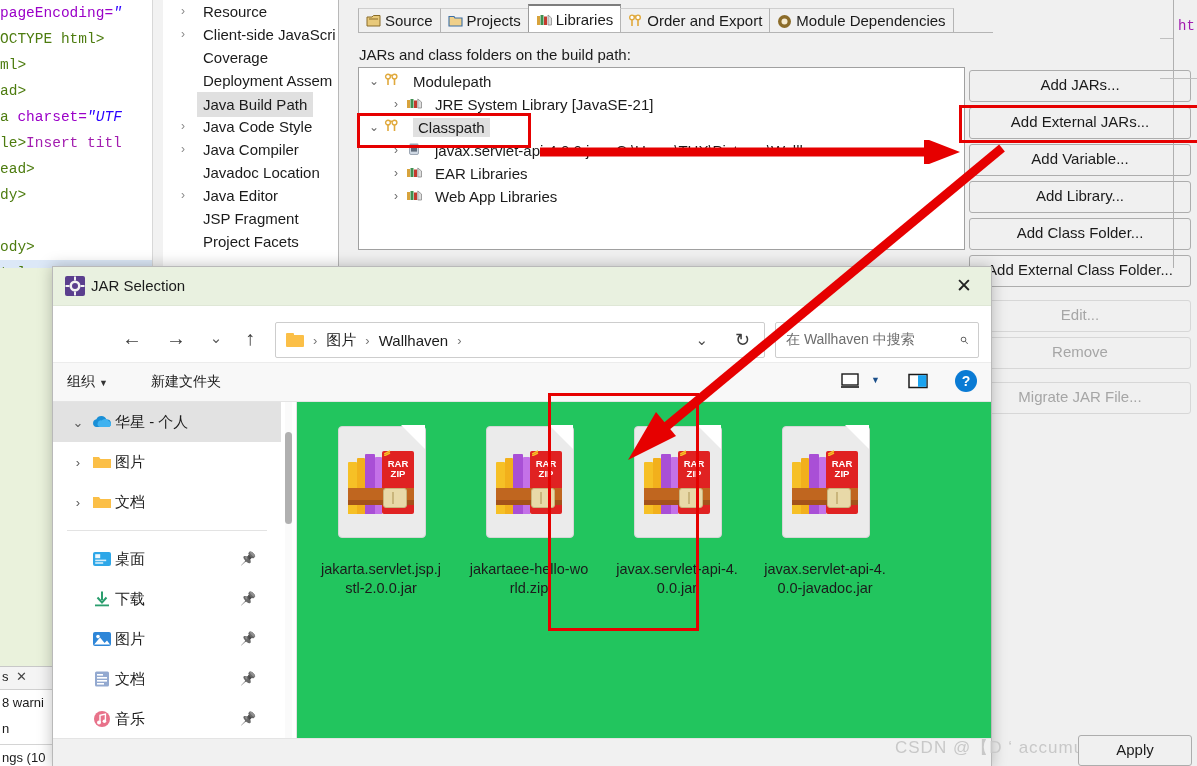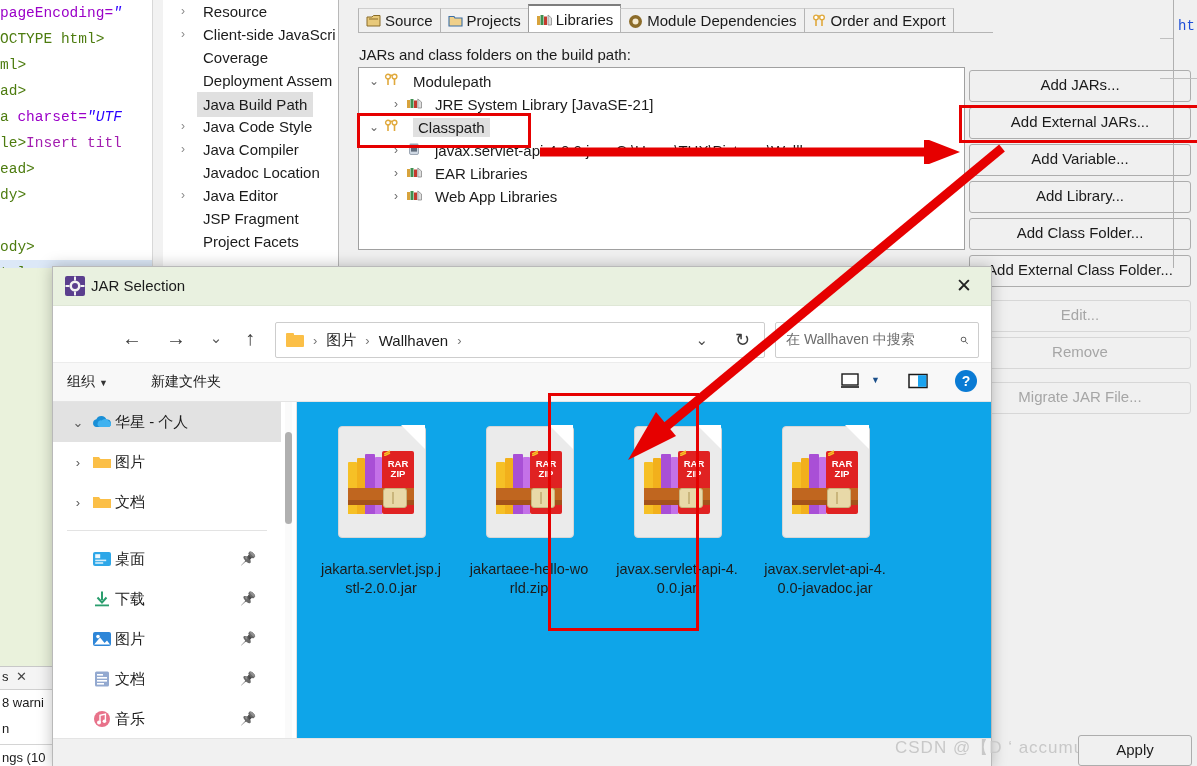--- a/index.html
+++ b/index.html
@@ -87,21 +87,21 @@
     font-family:"Liberation Sans",sans-serif;
   }
   .ebtn.disabled{color:#a6a6a6;background:#f0f0f0;border:1px solid #d7d7d7;}
   .ebtn.gap{margin-top:13px;}
 
   #apply-btn{
     position:absolute;left:1078px;top:735px;width:112px;height:29px;line-height:27px;
     background:#f0f0f0;border:1px solid #adadad;border-radius:3px;text-align:center;
     font-size:15px;color:#1b1b1b;z-index:40;
   }
-  #right-edge-code{position:absolute;left:1178px;top:18px;font-family:"Liberation Mono",monospace;font-size:14px;color:#1d4ed8;}
+  #right-edge-code{position:absolute;left:1178px;top:18px;font-family:"Liberation Mono",monospace;font-size:14px;color:#a21caf;}
   #right-edge-line{position:absolute;left:1173px;top:0;width:1px;height:268px;background:#b0b0b0;}
   #right-edge-line2{position:absolute;left:1160px;top:38px;width:13px;height:1px;background:#c0c0c0;}
   #right-edge-line3{position:absolute;left:1160px;top:78px;width:38px;height:1px;background:#c0c0c0;}
 
   
   #ide-bottom{left:0px;top:268px;width:1197px;height:498px;background:#f0f0f0;}
   #ide-green{left:0px;top:268px;width:163px;height:398px;background:#eaf2dc;}
 
   
   #dialog{
@@ -161,21 +161,21 @@
   #side-divider{position:absolute;left:243px;top:0;width:1px;height:347px;background:#e2e2e2;}
 
   .side-row{height:40px;display:flex;align-items:center;position:relative;padding-left:14px;}
   .side-row.head{background:#e2e2e2;}
   .side-row .caret{width:22px;text-align:center;color:#5a5a5a;font-size:13px;}
   .side-row .sico{width:26px;display:flex;align-items:center;justify-content:center;}
   .side-row .slbl{font-size:15px;color:#1b1b1b;}
   .side-row .pin{position:absolute;right:24px;top:12px;color:#9a9a9a;font-size:14px;}
   #side-sep{margin:8px 14px 8px 14px;height:1px;background:#e3e3e3;}
 
-  #filepane{position:absolute;left:244px;top:0;right:0;height:347px;background:#0ea5e9;}
+  #filepane{position:absolute;left:244px;top:0;right:0;height:347px;background:#22c55e;}
   #filegrid{position:absolute;left:10px;top:8px;display:flex;gap:0px;}
   .fitem{width:148px;display:flex;flex-direction:column;align-items:center;}
   .fthumb{width:86px;height:110px;position:relative;margin-top:16px;}
   .fpaper{
     position:absolute;left:0;top:0;width:86px;height:110px;
     background:#ebebeb;border:1px solid #d6d6d6;border-radius:4px;
   }
   .fcorner{position:absolute;right:-1px;top:-1px;width:0;height:0;
     border-left:24px solid transparent;border-top:24px solid #ffffff;}
   .fname{
@@ -286,36 +286,36 @@
             <rect x="1" y="3" width="3" height="9" fill="#d8a33c"></rect>
             <rect x="4.5" y="2" width="3" height="10" fill="#3f8f4f"></rect>
             <rect x="8" y="3.5" width="3" height="8.5" fill="#c43a2e"></rect>
             <path d="M12 2 L15.5 5 L15.5 12 L12 12 Z" fill="#dedede" stroke="#8a8a8a" stroke-width=".8"></path>
           </svg>
         </span>
         <span>Libraries</span>
       </div>
       <div class="tab">
         <span style="display: inline-flex; align-items: center;">
-          <svg width="15" height="15" viewBox="0 0 15 15">
-            <circle cx="7.5" cy="7.5" r="6.5" fill="#8c6c2a"></circle>
-            <circle cx="7.5" cy="7.5" r="3" fill="#f5ead0"></circle>
-          </svg>
-        </span>
-        <span>Module Dependencies</span>
-      </div>
-      <div class="tab">
-        <span style="display: inline-flex; align-items: center;">
           <svg width="15" height="14" viewBox="0 0 15 14">
             <path d="M4 12 L4 5 A3 3 0 0 1 10 5 L10 12" fill="none" stroke="#e0a93c" stroke-width="1.6"></path>
             <circle cx="4" cy="3.4" r="2.3" fill="#fff" stroke="#e0a93c" stroke-width="1.4"></circle>
             <circle cx="10" cy="3.4" r="2.3" fill="#fff" stroke="#e0a93c" stroke-width="1.4"></circle>
           </svg>
         </span>
         <span>Order and Export</span>
+      </div>
+      <div class="tab">
+        <span style="display: inline-flex; align-items: center;">
+          <svg width="15" height="15" viewBox="0 0 15 15">
+            <circle cx="7.5" cy="7.5" r="6.5" fill="#8c6c2a"></circle>
+            <circle cx="7.5" cy="7.5" r="3" fill="#f5ead0"></circle>
+          </svg>
+        </span>
+        <span>Module Dependencies</span>
       </div>
     </div>
   <div id="tabstrip-underline"></div>
   <div id="jars-label">JARs and class folders on the build path:</div>
   <div id="tree-box">
       <div class="jnode" style="padding-left: 6px;"><span class="twisty">⌄</span><span class="ico"><svg width="16" height="14" viewBox="0 0 16 14">
             <path d="M4 12 L4 5.5 A3 3 0 0 1 10.5 5.5 L10.5 12" fill="none" stroke="#e0a93c" stroke-width="1.6"></path>
             <circle cx="4" cy="3.6" r="2.4" fill="#fff" stroke="#e0a93c" stroke-width="1.4"></circle>
             <circle cx="10.5" cy="3.6" r="2.4" fill="#fff" stroke="#e0a93c" stroke-width="1.4"></circle>
           </svg></span><span class="jlbl">Modulepath</span></div>

